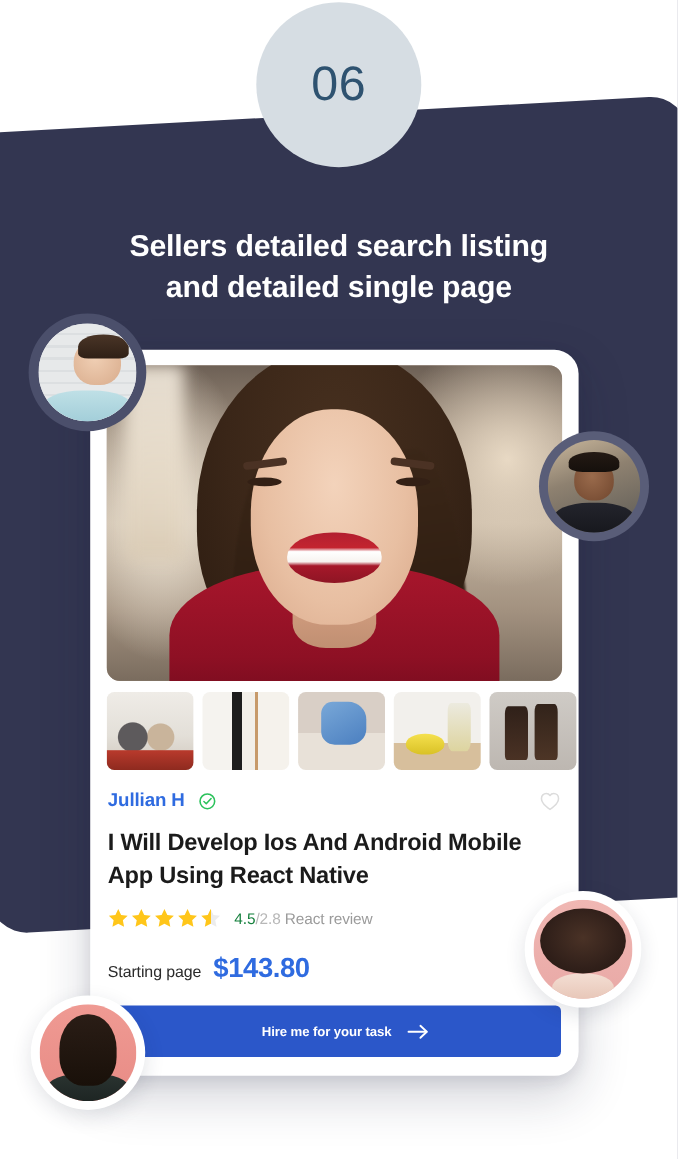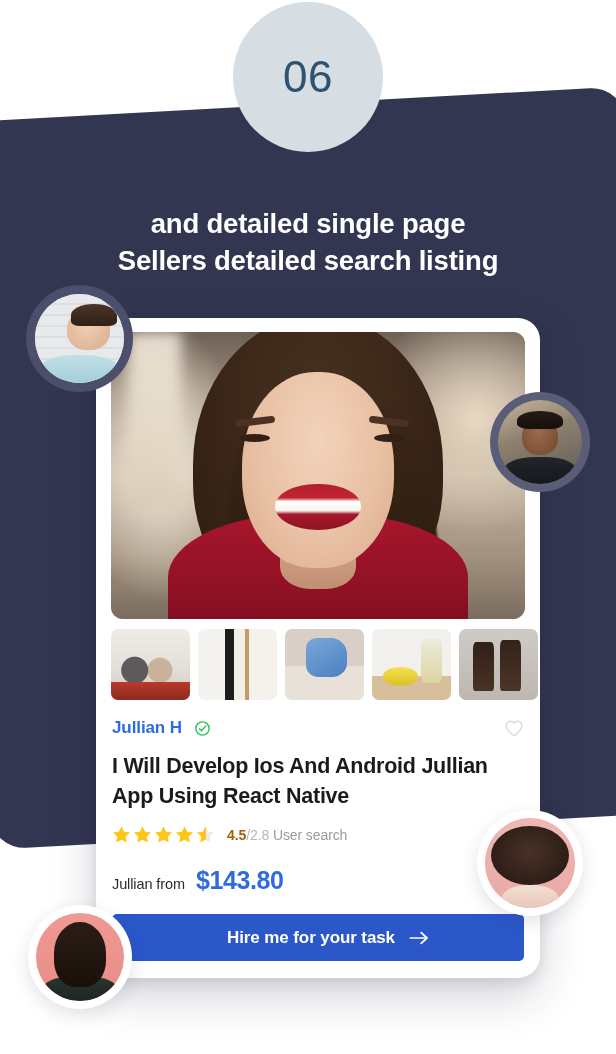--- a/index.html
+++ b/index.html
@@ -67,21 +67,21 @@
     font-size: 27.5px;
     font-weight: 700;
     line-height: 37px;
     letter-spacing: -0.2px;
     z-index: 5;
   }
 
   
   .listing-card {
     position: absolute;
-    left: 96px;
+    left: 82px;
     top: 318px;
     width: 444px;
     height: 660px;
     background: #ffffff;
     border-radius: 22px;
     box-shadow: 0 18px 46px rgba(25,30,60,0.20),
                 0 4px 14px rgba(25,30,60,0.10);
     z-index: 8;
     overflow: hidden;
   }
@@ -237,21 +237,21 @@
     display: flex;
     align-items: center;
   }
   .stars { display: flex; gap: 2px; }
   .rating-text {
     margin-left: 12px;
     font-size: 14px;
     letter-spacing: -0.1px;
     white-space: nowrap;
   }
-  .rating-score { color: #a16207; font-weight: 700; }
+  .rating-score { color: #15803d; font-weight: 400; }
   .rating-outof { color: #b7b7b7; font-weight: 400; }
   .rating-label { color: #9b9b9b; font-weight: 400; }
 
   .price-row {
     margin-top: 22px;
     display: flex;
     align-items: baseline;
   }
   .price-label { font-size: 14.5px; color: #2b2b2b; letter-spacing: -0.1px; }
   .price-value {
@@ -271,21 +271,21 @@
     background: #2b57c9;
     border-radius: 5px;
     display: flex;
     align-items: center;
     justify-content: center;
     cursor: pointer;
     border: none;
   }
   .cta-label {
     color: #ffffff;
-    font-size: 17px;
+    font-size: 12px;
     font-weight: 700;
     letter-spacing: -0.1px;
     padding-left: 20px;
   }
   .cta-arrow { margin-left: 14px; display:flex; align-items:center; }
 
   
   .avatar {
     position: absolute;
     border-radius: 50%;
@@ -369,22 +369,22 @@
 
 <div id="stage">
 
   <div class="dark-panel"></div>
 
   <div class="num-badge">
     <span class="num-badge-text">06</span>
   </div>
 
   <div class="headline">
+    <div>Sellers detailed search listing</div>
     <div>and detailed single page</div>
-    <div>Sellers detailed search listing</div>
   </div>
 
   <div class="listing-card">
 
     <div class="hero-wrap">
       <div class="hero-img">
         <div class="hero-bg"></div>
         <div class="hair"></div>
         <div class="hair-l"></div>
         <div class="hair-r"></div>
@@ -419,21 +419,21 @@
         </span>
         <span class="heart-icon">
           <svg width="20" height="19" viewBox="0 0 24 23" fill="none">
             <path d="M12 20.3 C12 20.3 2.6 14.6 2.6 8.3 C2.6 5.1 5.0 2.8 7.9 2.8
                      C9.8 2.8 11.3 3.9 12 5.1 C12.7 3.9 14.2 2.8 16.1 2.8
                      C19.0 2.8 21.4 5.1 21.4 8.3 C21.4 14.6 12 20.3 12 20.3 Z" stroke="#dcdcdc" stroke-width="1.7" stroke-linejoin="round"></path>
           </svg>
         </span>
       </div>
 
-      <div class="listing-title">I Will Develop Ios And Android Jullian App Using React Native</div>
+      <div class="listing-title">I Will Develop Ios And Android Mobile App Using React Native</div>
 
       <div class="rating-row">
         <span class="stars">
           <svg class="star-svg" width="19" height="19" viewBox="0 0 24 24">
             <path d="M12 1.6 L15.3 8.5 L22.8 9.5 L17.3 14.7 L18.7 22.2 L12 18.6 L5.3 22.2 L6.7 14.7 L1.2 9.5 L8.7 8.5 Z" fill="#ffc61a"></path>
           </svg>
           <svg class="star-svg" width="19" height="19" viewBox="0 0 24 24">
             <path d="M12 1.6 L15.3 8.5 L22.8 9.5 L17.3 14.7 L18.7 22.2 L12 18.6 L5.3 22.2 L6.7 14.7 L1.2 9.5 L8.7 8.5 Z" fill="#ffc61a"></path>
           </svg>
           <svg class="star-svg" width="19" height="19" viewBox="0 0 24 24">
@@ -446,26 +446,26 @@
             <defs>
               <linearGradient id="halfgrad" x1="0" x2="1" y1="0" y2="0">
                 <stop offset="50%" stop-color="#ffc61a"></stop>
                 <stop offset="50%" stop-color="#ececec"></stop>
               </linearGradient>
             </defs>
             <path d="M12 1.6 L15.3 8.5 L22.8 9.5 L17.3 14.7 L18.7 22.2 L12 18.6 L5.3 22.2 L6.7 14.7 L1.2 9.5 L8.7 8.5 Z" fill="url(#halfgrad)"></path>
           </svg>
         </span>
         <span class="rating-text">
-          <span class="rating-score">4.5</span><span class="rating-outof">/2.8</span>&nbsp;<span class="rating-label">User search</span>
+          <span class="rating-score">4.5</span><span class="rating-outof">/2.8</span>&nbsp;<span class="rating-label">React review</span>
         </span>
       </div>
 
       <div class="price-row">
-        <span class="price-label">Jullian from</span>
+        <span class="price-label">Starting page</span>
         <span class="price-value">$143.80</span>
       </div>
     </div>
 
     <div class="cta-button">
       <span class="cta-label">Hire me for your task</span>
       <span class="cta-arrow">
         <svg width="20" height="16" viewBox="0 0 22 16" fill="none">
           <path d="M1.5 8 H19.5" stroke="#ffffff" stroke-width="1.9" stroke-linecap="round"></path>
           <path d="M13.4 2 L19.8 8 L13.4 14" stroke="#ffffff" stroke-width="1.9" stroke-linecap="round" stroke-linejoin="round"></path>

